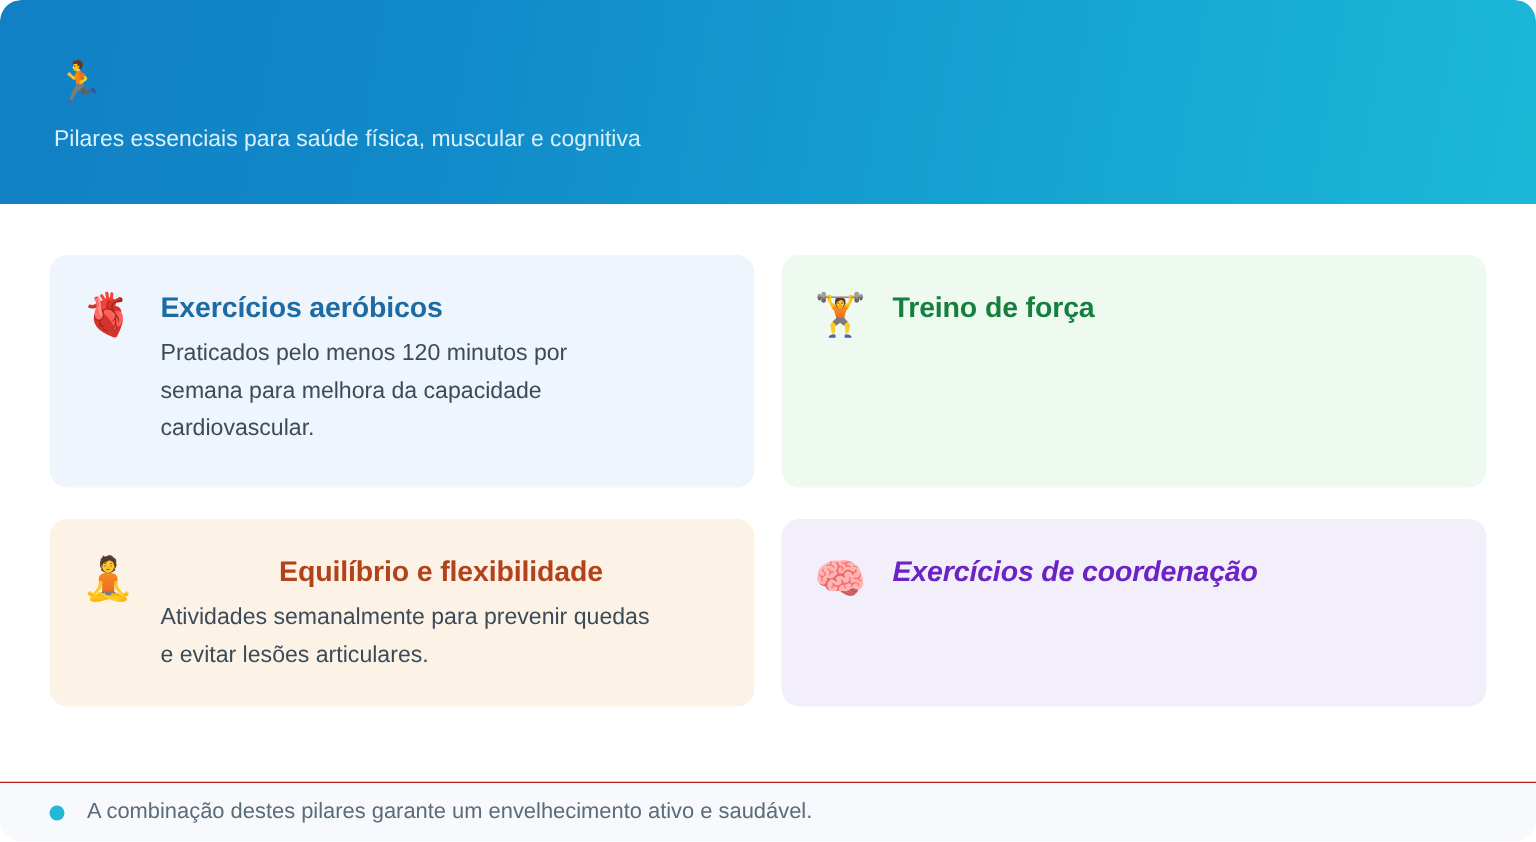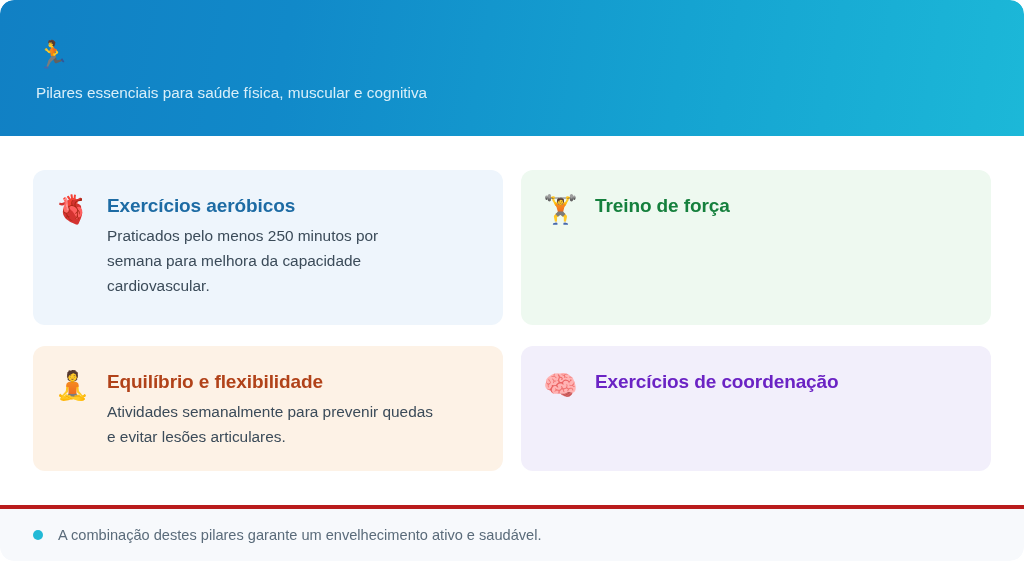--- a/index.html
+++ b/index.html
@@ -115,41 +115,41 @@
   }
   .card-title {
     font-size: 19px;
     font-weight: bold;
     margin: 0 0 5px 0;
     line-height: 1.25;
     letter-spacing: -0.1px;
   }
   .title-aerobic  { color: #1d6ba4; }
   .title-strength { color: #15803d; }
-  .title-balance  { color: #b14219; }
-  .title-coord    { color: #6b23c4; }
+  .title-balance  { color: #b14219; text-align: center; }
+  .title-coord    { color: #6b23c4; font-style: italic; }
 
   .card-text {
     font-size: 15.4px;
     color: #3b4b59;
     line-height: 25px;
     margin: 0;
     max-width: 330px;
   }
   .card-text-wide { max-width: 340px; }
 
   
   .footer {
     position: absolute;
     left: 0;
     bottom: 0;
     width: 1024px;
-    height: 56px;
+    height: 40px;
     background: #f7f9fc;
-    border-top: 4px solid #b91c1c;
+    border-top: 1px solid #b91c1c;
     box-sizing: border-box;
     display: flex;
     align-items: center;
     padding-left: 33px;
     border-radius: 0 0 14px 14px;
   }
   .footer-bullet {
     width: 10px;
     height: 10px;
     border-radius: 50%;
@@ -175,21 +175,21 @@
     </div>
     <div class="header-subtitle">Pilares essenciais para saúde física, muscular e cognitiva</div>
   </div>
 
   <div class="cards">
 
     <div class="card card-row1 card-aerobic">
       <span class="card-icon">🫀</span>
       <div class="card-body">
         <h2 class="card-title title-aerobic">Exercícios aeróbicos</h2>
-        <p class="card-text">Praticados pelo menos 250 minutos por semana para melhora da capacidade cardiovascular.</p>
+        <p class="card-text">Praticados pelo menos 120 minutos por semana para melhora da capacidade cardiovascular.</p>
       </div>
     </div>
 
     <div class="card card-row1 card-strength">
       <span class="card-icon">🏋️</span>
       <div class="card-body">
         <h2 class="card-title title-strength">Treino de força</h2>
       </div>
     </div>
 

